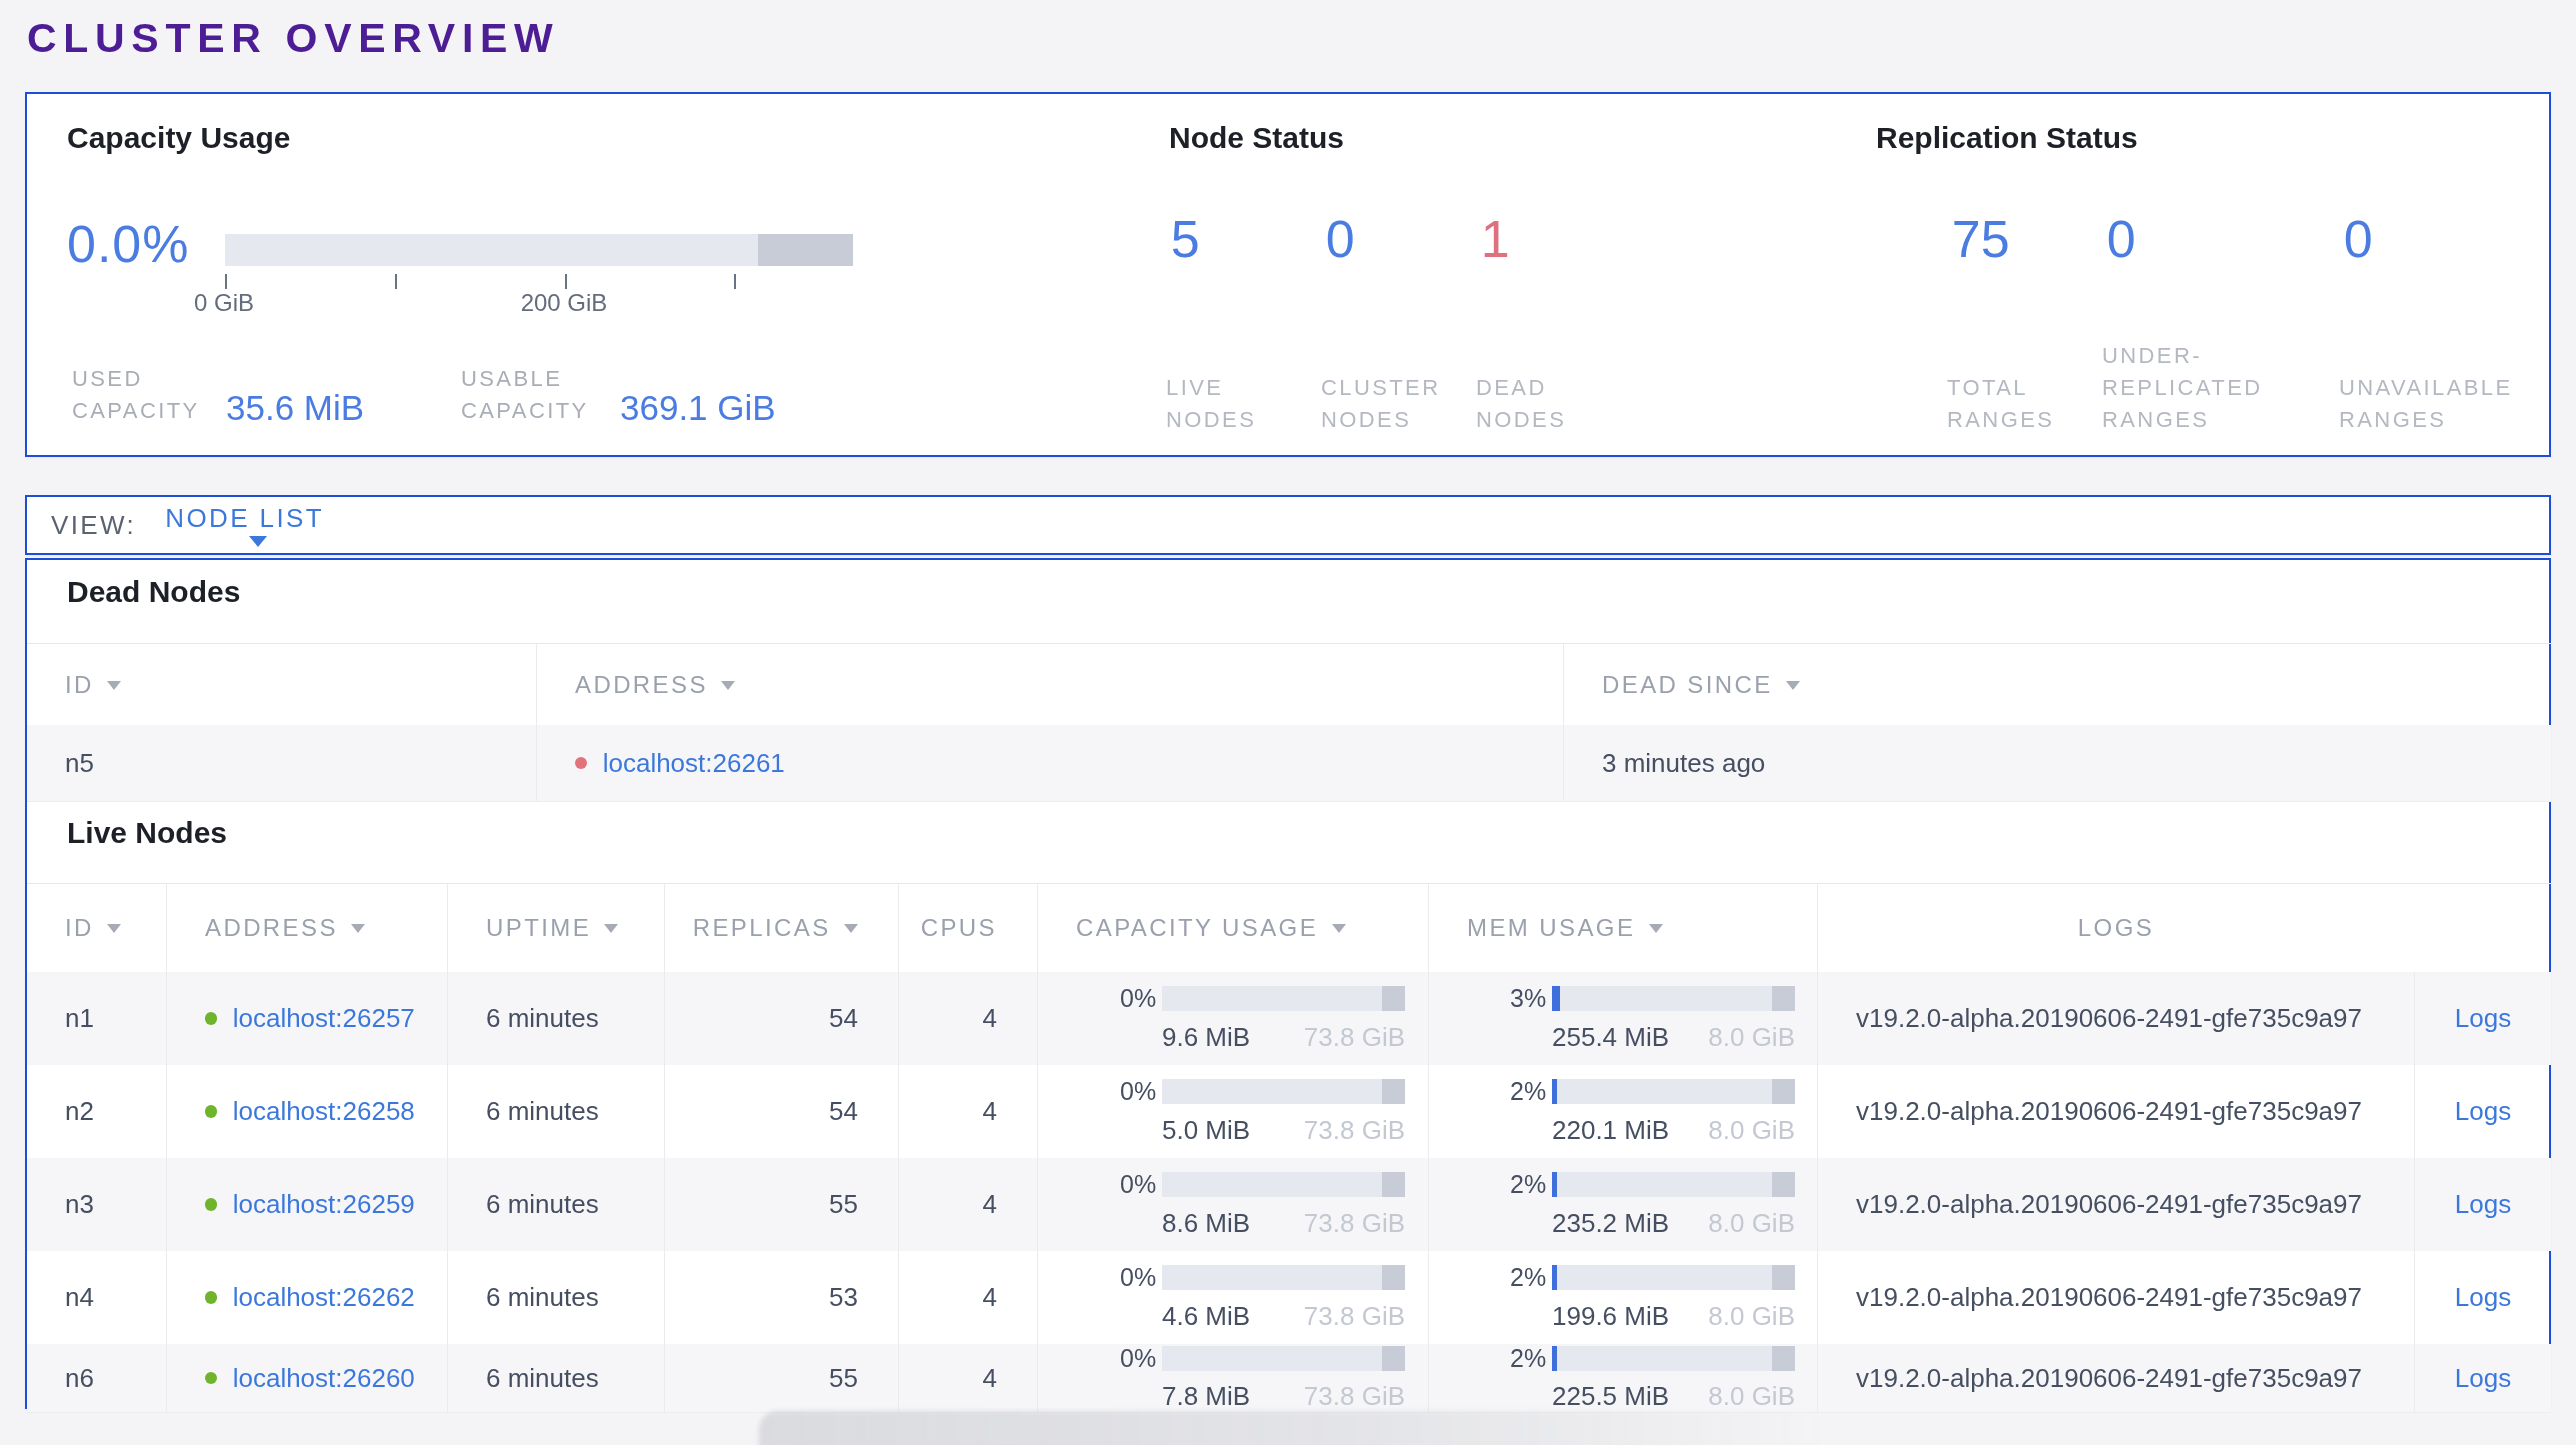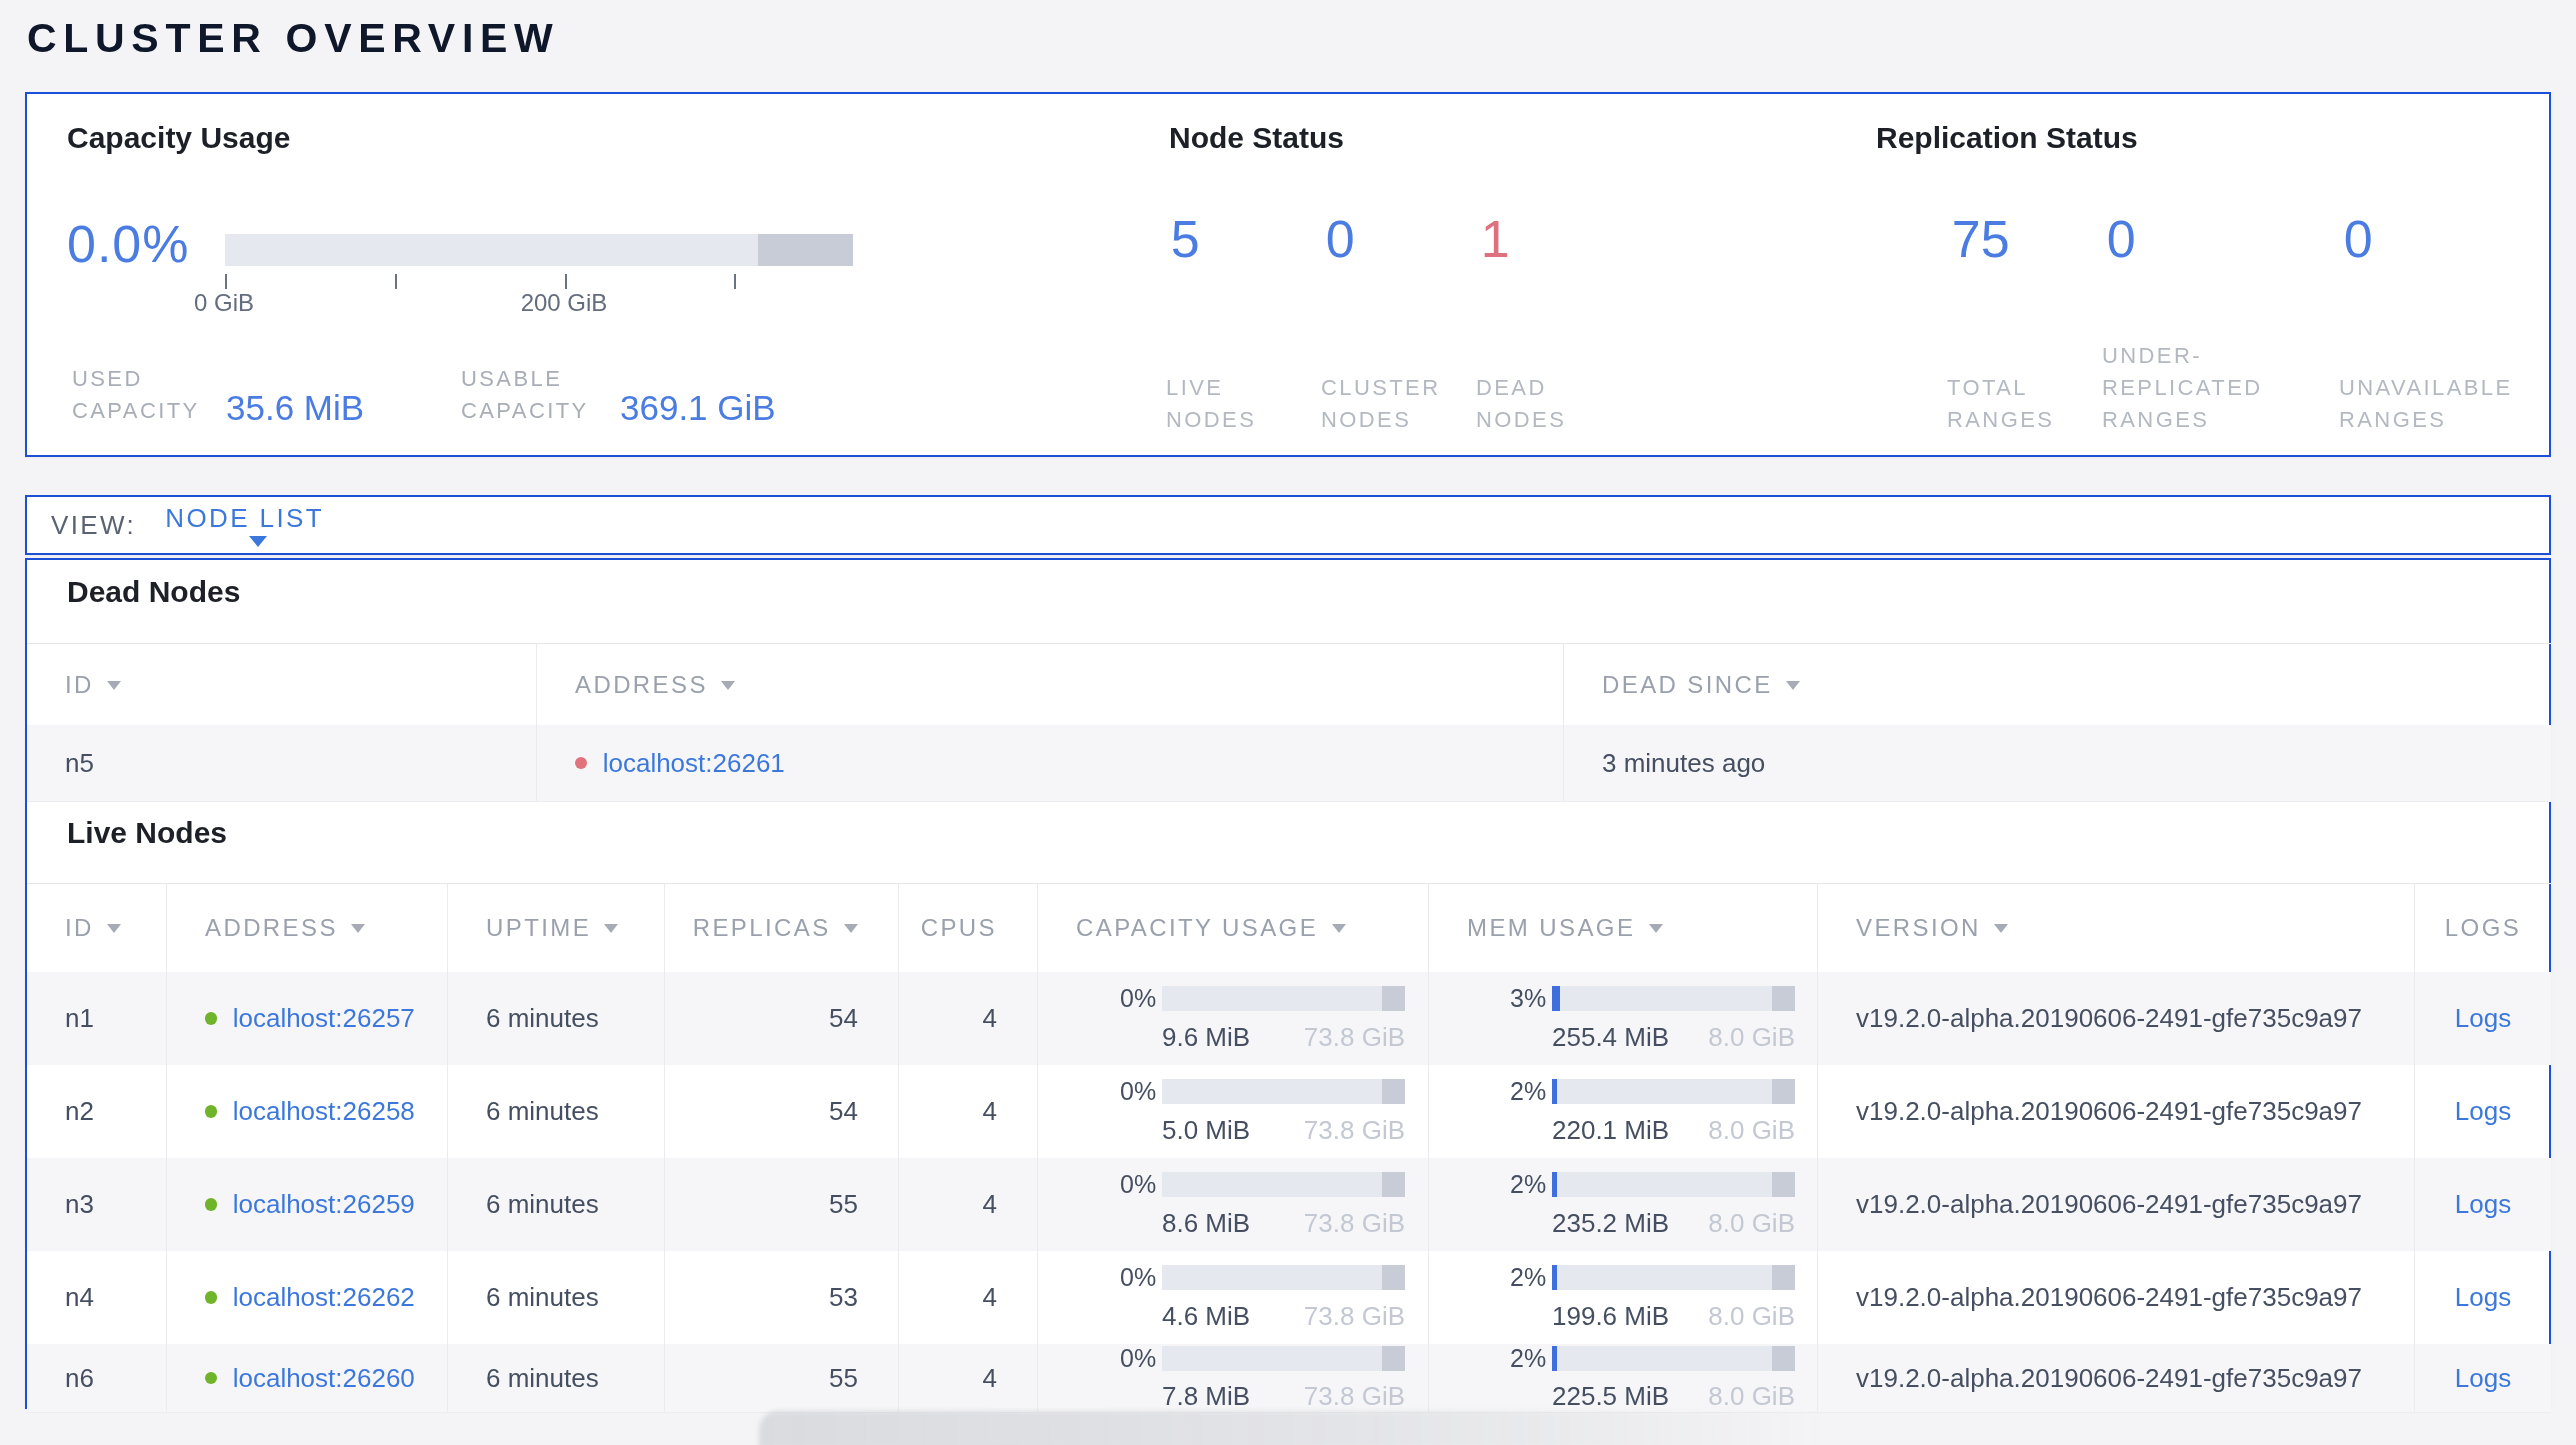--- a/index.html
+++ b/index.html
@@ -6,21 +6,21 @@
   html,body { width:2576px; height:1446px; }
   body {
     position: relative;
     background: #f4f4f6;
     font-family: "Liberation Sans", sans-serif;
     color: #454f61;
     overflow: hidden;
   }
   .page-title {
     position:absolute; left:27px; top:15.3px;
-    font-size:41px; font-weight:bold; letter-spacing:6.7px; color:#0f172a;
+    font-size:41px; font-weight:bold; letter-spacing:6.7px; color:#4c1d95;
   }
   .panel {
     position:absolute; background:#fff;
     border:2px solid #1d4ed8;
     box-shadow:0 1.9px 2.9px rgba(0,0,0,0.04);
   }
   
   #summary { left:25px; top:92px; width:2526px; height:365px; }
   .sec-title { position:absolute; top:27px; font-size:30px; font-weight:bold; color:#1d2127; }
   .cap-title { left:40px; }
@@ -231,24 +231,20 @@
         <span>CPUS</span>
       </div>
       <div class="cell">
         <span>CAPACITY USAGE</span>
           <span class="sort-arrow"></span>
       </div>
       <div class="cell">
         <span>MEM USAGE</span>
           <span class="sort-arrow"></span>
       </div>
-      <div class="cell">
-        <span>VERSION</span>
-          <span class="sort-arrow"></span>
-      </div>
       <div class="cell center">
         <span>LOGS</span>
       </div>
     </div>
     <div class="drow zebra">
       <div class="cell">n1</div>
       <div class="cell">
         <span class="dot green"></span>
         <a class="link">localhost:26257</a>
       </div>

